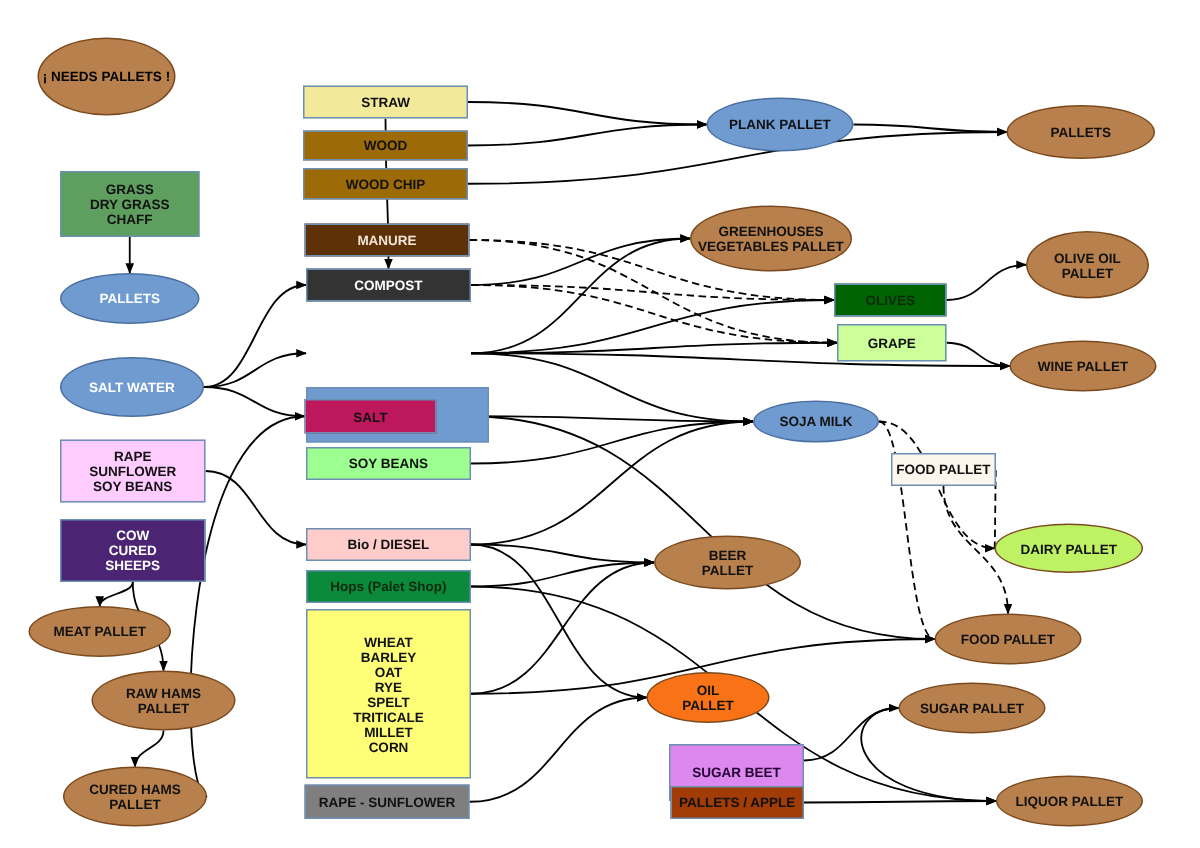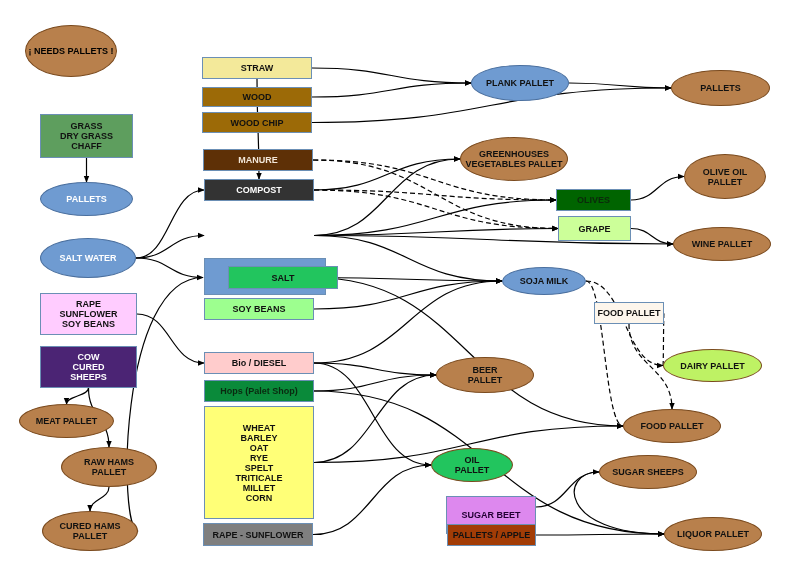--- a/index.html
+++ b/index.html
@@ -85,21 +85,21 @@
   <div class="node ellipse" style="left: 61px; top: 447px; width: 96px; height: 40px; background: rgb(184, 128, 76); color: rgb(17, 17, 17);"><span>RAW HAMS
 PALLET</span></div>
   <div class="node ellipse" style="left: 42px; top: 511px; width: 96px; height: 40px; background: rgb(184, 128, 76); color: rgb(17, 17, 17);"><span>CURED HAMS
 PALLET</span></div>
   <div class="node rect" style="left: 202px; top: 57px; width: 110px; height: 22px; background: rgb(243, 233, 154); color: rgb(17, 17, 17);"><span>STRAW</span></div>
   <div class="node rect" style="left: 202px; top: 87px; width: 110px; height: 20px; background: rgb(156, 106, 7); color: rgb(17, 17, 17);"><span>WOOD</span></div>
   <div class="node rect" style="left: 202px; top: 112px; width: 110px; height: 21px; background: rgb(156, 106, 7); color: rgb(17, 17, 17);"><span>WOOD CHIP</span></div>
   <div class="node rect" style="left: 203px; top: 149px; width: 110px; height: 22px; background: rgb(94, 48, 6); color: rgb(242, 230, 216);"><span>MANURE</span></div>
   <div class="node rect" style="left: 204px; top: 179px; width: 110px; height: 22px; background: rgb(51, 51, 51); color: rgb(255, 255, 255);"><span>COMPOST</span></div>
   <div class="node rect" style="left: 204px; top: 217px; width: 122px; height: 37px; background: rgb(111, 155, 209); color: rgb(17, 17, 17); margin-top: 41px;"><span>WATER</span></div>
-  <div class="node rect" style="left: 203px; top: 266px; width: 110px; height: 23px; background: #22c55e; color: rgb(17, 17, 17); margin-left: 25px;"><span>SALT</span></div>
+  <div class="node rect" style="left: 203px; top: 266px; width: 88px; height: 23px; background: #be185d; color: rgb(17, 17, 17);"><span>SALT</span></div>
   <div class="node rect" style="left: 204px; top: 298px; width: 110px; height: 22px; background: rgb(157, 255, 143); color: rgb(17, 17, 17);"><span>SOY BEANS</span></div>
   <div class="node rect" style="left: 204px; top: 352px; width: 110px; height: 22px; background: rgb(255, 204, 204); color: rgb(17, 17, 17);"><span>Bio / DIESEL</span></div>
   <div class="node rect" style="left: 204px; top: 380px; width: 110px; height: 22px; background: rgb(10, 138, 58); color: rgb(10, 42, 16);"><span>Hops (Palet Shop)</span></div>
   <div class="node rect" style="left: 204px; top: 406px; width: 110px; height: 113px; background: rgb(255, 255, 119); color: rgb(17, 17, 17);"><span>WHEAT
 BARLEY
 OAT
 RYE
 SPELT
 TRITICALE
 MILLET
@@ -113,19 +113,19 @@
   <div class="node rect" style="left: 558px; top: 216px; width: 73px; height: 25px; background: rgb(204, 255, 153); color: rgb(17, 17, 17);"><span>GRAPE</span></div>
   <div class="node ellipse" style="left: 684px; top: 154px; width: 82px; height: 45px; background: rgb(184, 128, 76); color: rgb(17, 17, 17);"><span>OLIVE OIL
 PALLET</span></div>
   <div class="node ellipse" style="left: 673px; top: 227px; width: 98px; height: 34px; background: rgb(184, 128, 76); color: rgb(17, 17, 17);"><span>WINE PALLET</span></div>
   <div class="node ellipse blue" style="left: 502px; top: 267px; width: 84px; height: 28px; background: rgb(111, 155, 209); color: rgb(17, 17, 17);"><span>SOJA MILK</span></div>
   <div class="node rect" style="left: 594px; top: 302px; width: 70px; height: 22px; background: rgb(253, 246, 236); color: rgb(17, 17, 17);"><span>FOOD PALLET</span></div>
   <div class="node ellipse" style="left: 663px; top: 349px; width: 99px; height: 33px; background: #bef264; color: rgb(17, 17, 17);"><span>DAIRY PALLET</span></div>
   <div class="node ellipse" style="left: 436px; top: 357px; width: 98px; height: 36px; background: rgb(184, 128, 76); color: rgb(17, 17, 17);"><span>BEER
 PALLET</span></div>
   <div class="node ellipse" style="left: 623px; top: 409px; width: 98px; height: 34px; background: rgb(184, 128, 76); color: rgb(17, 17, 17);"><span>FOOD PALLET</span></div>
-  <div class="node ellipse" style="left: 431px; top: 448px; width: 82px; height: 34px; background: #22c55e; color: rgb(17, 17, 17);"><span>OIL
+  <div class="node ellipse" style="left: 431px; top: 448px; width: 82px; height: 34px; background: #f97316; color: rgb(17, 17, 17);"><span>OIL
 PALLET</span></div>
-  <div class="node ellipse" style="left: 599px; top: 455px; width: 98px; height: 34px; background: rgb(184, 128, 76); color: rgb(17, 17, 17);"><span>SUGAR SHEEPS</span></div>
+  <div class="node ellipse" style="left: 599px; top: 455px; width: 98px; height: 34px; background: rgb(184, 128, 76); color: rgb(17, 17, 17);"><span>SUGAR PALLET</span></div>
   <div class="node rect" style="left: 446px; top: 496px; width: 90px; height: 38px; background: rgb(221, 136, 238); color: rgb(34, 0, 51);"><span>SUGAR BEET</span></div>
   <div class="node rect" style="left: 447px; top: 524px; width: 89px; height: 22px; background: rgb(162, 60, 6); color: rgb(17, 17, 17);"><span>PALLETS / APPLE</span></div>
   <div class="node ellipse" style="left: 664px; top: 517px; width: 98px; height: 34px; background: rgb(184, 128, 76); color: rgb(17, 17, 17);"><span>LIQUOR PALLET</span></div>
 </div>
 
 </body></html>

